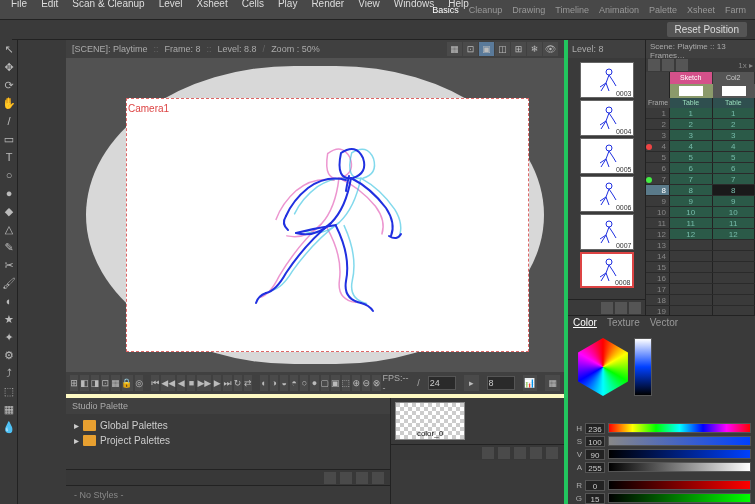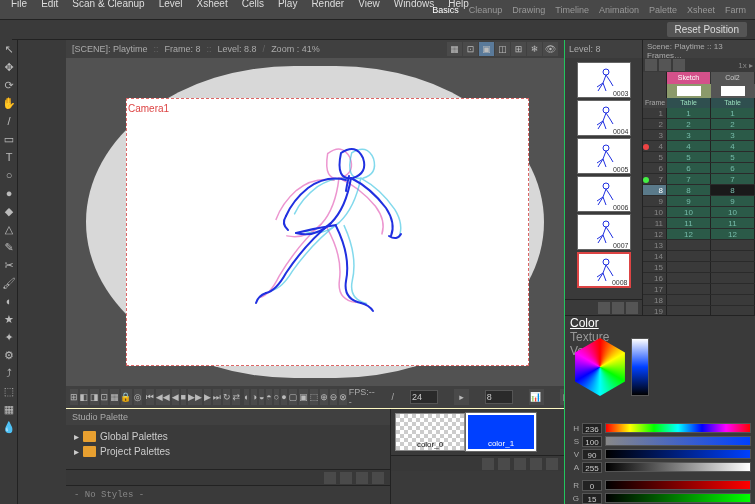--- a/index.html
+++ b/index.html
@@ -33,46 +33,46 @@
 
 .canvas-area { flex: 1; position: relative; background: #525252; overflow: hidden; }
 .camera-bg { position: absolute; top: 8px; left: 20px; right: 20px; bottom: 8px; background: radial-gradient(ellipse 90% 90% at center, #d8d8d8 0%, #d8d8d8 60%, #525252 85%); border-radius: 50% / 55%; }
 .paper { position: absolute; top: 40px; left: 60px; right: 35px; bottom: 20px; background: #fff; border: 1px dashed #d66; }
 .camera-label { position: absolute; top: 45px; left: 62px; color: #d44; font-size: 10px; z-index: 2; }
 .sketch { position: absolute; top: 60px; left: 135px; width: 280px; height: 250px; }
 
 
 .canvas-footer { height: 22px; background: #404040; display: flex; align-items: center; padding: 0 4px; gap: 2px; }
 .canvas-footer .pc { width: 16px; height: 16px; background: #4a4a4a; display: flex; align-items: center; justify-content: center; color: #bbb; font-size: 9px; }
-.canvas-footer .fps-group { margin-left: auto; display: flex; align-items: center; gap: 16px; font-size: 9px; color: #aaa; }
+.canvas-footer .fps-group { margin-left: auto; display: flex; align-items: center; gap: 8px; font-size: 9px; color: #aaa; }
 .canvas-footer input { width: 28px; background: #2a2a2a; border: 1px solid #555; color: #ccc; font-size: 9px; padding: 1px; }
 
 
-.bottom-row { height: 96px; display: flex; border-top: 1px solid #fef9c3; justify-content: center; }
+.bottom-row { height: 110px; display: flex; border-top: 4px solid #fef9c3; justify-content: center; }
 
 
 .studio-palette { width: 325px; background: #3a3a3a; border-right: 1px solid #222; display: flex; flex-direction: column; }
 .panel-header { height: 16px; background: #404040; padding: 2px 6px; font-size: 9px; color: #aaa; display: flex; align-items: center; }
 .studio-palette .tree { padding: 4px 8px; font-size: 10px; flex: 1; }
 .studio-palette .tree-item { display: flex; align-items: center; gap: 4px; padding: 2px 0; }
 .folder-icon { width: 13px; height: 11px; background: #e8a030; display: inline-block; border-radius: 1px; }
-.no-styles { padding: 4px 8px; font-size: 9px; color: #888; border-top: 1px solid #222; font-family: Liberation Mono, monospace; }
+.no-styles { padding: 4px 8px; font-size: 9px; color: #888; border-top: 1px solid #222; }
 
 
 .level-palette { flex: 1; background: #3a3a3a; display: flex; flex-direction: column; }
 .palette-tabs { height: 16px; display: flex; align-items: center; padding: 2px 6px; gap: 6px; font-size: 9px; }
 .palette-icon { width: 12px; height: 12px; background: #555; }
 .swatch-row { display: flex; gap: 1px; padding: 4px; }
 .swatch { width: 70px; height: 38px; border: 1px solid #888; display: flex; align-items: flex-end; font-size: 8px; color: #222; position: relative; }
 .swatch.checker { background: repeating-conic-gradient(#fff 0 25%, #ccc 0 50%) 0 0 / 8px 8px; }
 .swatch.blue { background: #0040ff; color: #fff; border: 2px solid #fff; outline: 1px solid #666; }
 .swatch .lbl { position: absolute; bottom: 1px; left: 0; right: 0; text-align: center; }
 
 
-.right-col { width: 191px; display: flex; background: #333; border-left: 1px solid #22c55e; flex-direction: column; justify-content: center; }
+.right-col { width: 191px; display: flex; background: #333; border-left: 4px solid #22c55e; flex-direction: column; justify-content: center; }
 .right-top { height: 275px; display: flex; }
 
 
 .thumbs-panel { width: 78px; border-right: 1px solid #222; display: flex; flex-direction: column; background: #3a3a3a; }
 .thumbs-header { height: 18px; background: #404040; font-size: 9px; color: #aaa; padding: 2px 4px; display: flex; align-items: center; }
 .thumbs-list { flex: 1; overflow: hidden; padding: 4px; }
 .thumb { width: 54px; height: 36px; background: #fff; margin: 0 auto 2px auto; border: 1px solid #666; position: relative; display: flex; align-items: center; justify-content: center; }
 .thumb.sel { border: 2px solid #d44; }
 .thumb .fn { position: absolute; bottom: 0; right: 1px; font-size: 7px; color: #333; }
 .thumb-sketch { width: 30px; height: 28px; }
@@ -103,21 +103,21 @@
 .xsheet-row .cell.fill { background: #2b5a48; }
 .xsheet-row .cell.fillblk { background: #1a1a1a; }
 .xsheet-row.current { background: #4a6a7a; }
 .xsheet-row.current .fnum { background: #5a7a8a; color: #fff; }
 .marker-red { position: absolute; left: 0; width: 6px; height: 6px; background: #e44; border-radius: 50%; }
 .marker-green { position: absolute; left: 0; width: 6px; height: 6px; background: #4e4; border-radius: 50%; }
 
 
 .color-panel { flex: 1; background: #3a3a3a; border-top: 1px solid #222; display: flex; flex-direction: column; }
 .color-header { height: 16px; background: #404040; padding: 2px 4px; font-size: 9px; color: #aaa; }
-.color-tabs { height: 14px; display: flex; font-size: 12px; flex-direction: column; }
+.color-tabs { height: 14px; display: flex; font-size: 10px; }
 .color-tabs span { padding: 0 5px; line-height: 14px; color: #999; }
 .color-tabs span.active { color: #fff; text-decoration: underline; }
 .color-body { flex: 1; display: flex; gap: 4px; padding: 4px; }
 .color-wheel { width: 80px; height: 72px; position: relative; }
 .hex-wheel { width: 58px; height: 58px; position: absolute; left: 2px; top: 4px; background: conic-gradient(red, yellow, lime, cyan, blue, magenta, red); clip-path: polygon(50% 0%, 93% 25%, 93% 75%, 50% 100%, 7% 75%, 7% 25%); }
 .grad-box { width: 18px; height: 58px; position: absolute; right: 0; top: 4px; background: linear-gradient(to bottom, #fff, #0040ff, #000); border: 1px solid #555; }
 
 .sliders { flex: 1; display: flex; flex-direction: column; gap: 1px; font-size: 8px; margin-top: 3px;}
 .slider-row { display: flex; align-items: center; gap: 3px; height: 12px; }
 .slider-row .sl { width: 10px; color: #aaa; text-align: right; }
@@ -201,21 +201,21 @@
     </div>
 
   <div class="center-col">
     <div class="canvas-header">
       <span>[SCENE]: Playtime</span>
         <span class="sep">::</span>
       <span>Frame: 8</span>
         <span class="sep">::</span>
       <span>Level: 8.8</span>
         <span class="sep">/</span>
-      <span>Zoom : 41%</span>
+      <span>Zoom : 50%</span>
       <div class="vh-icons">
         <span class="vi">▦</span>
         <span class="vi">⊡</span>
         <span class="vi on">▣</span>
         <span class="vi">◫</span>
         <span class="vi">⊞</span>
         <span class="vi">❄</span>
         <span class="vi">👁</span>
       </div>
     </div>
@@ -327,23 +327,20 @@
           <span class="mf"></span>
         </div>
         <div class="no-styles">- No Styles -</div>
       </div>
 
       <div class="level-palette">
         <div class="swatch-row" id="swatch-row">
             <div class="swatch checker">
               <span class="lbl">color_0</span>
             </div>
-            <div class="swatch blue">
-              <span class="lbl">color_1</span>
-            </div>
           </div>
         <div class="mid-footer-row">
           <span class="mf"></span>
           <span class="mf"></span>
           <span class="mf"></span>
           <span class="mf"></span>
           <span class="mf"></span>
         </div>
       </div>
     </div>

